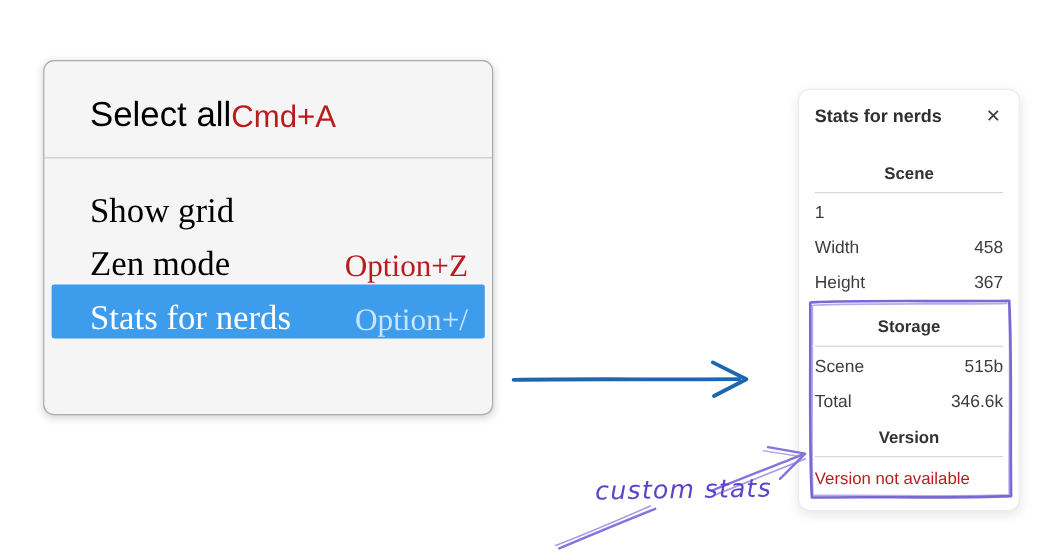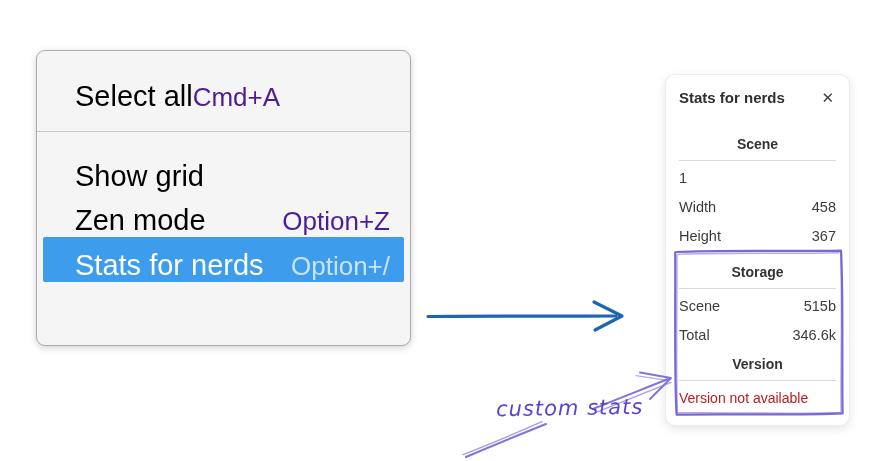--- a/index.html
+++ b/index.html
@@ -37,37 +37,38 @@
     align-items: center;
   }
   .menu-divider {
     height: 1px;
     background: #c8c8c8;
     width: 100%;
   }
   .menu-section-bottom {
     padding-top: 17px;
     flex: 1;
+    font-family: Liberation Serif, serif;
   }
   .menu-item {
     height: 44px;
     margin: 0 6px;
     padding: 0 14px 0 32px;
     display: flex;
     align-items: flex-end;
     justify-content: space-between;
     font-size: 29px;
     color: #000000;
     border-radius: 2px;
     cursor: default;
     white-space: nowrap;
   }
   .menu-item .shortcut {
     font-size: 26px;
-    color: #4c1d95;
+    color: #b91c1c;
   }
   .menu-item.highlighted {
     height: 45px;
     background: #3d9ceb;
     color: #ffffff;
   }
   .menu-item.highlighted .shortcut {
     color: #c9e4f9;
   }
 

